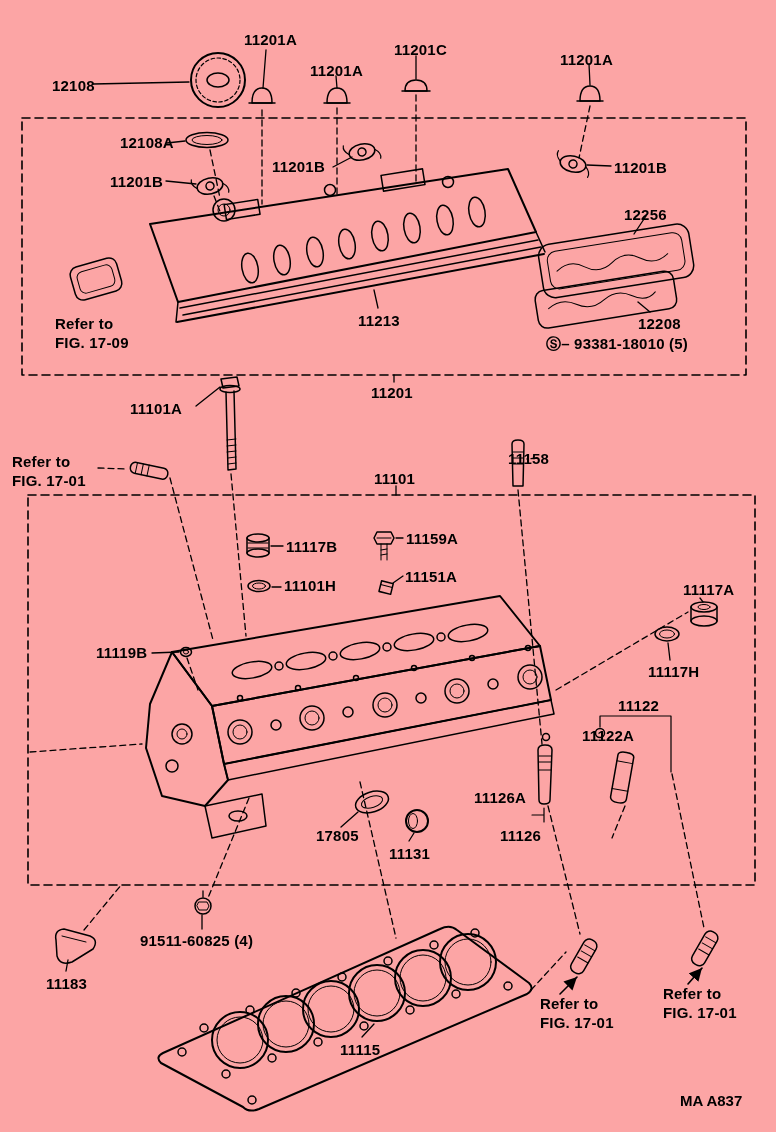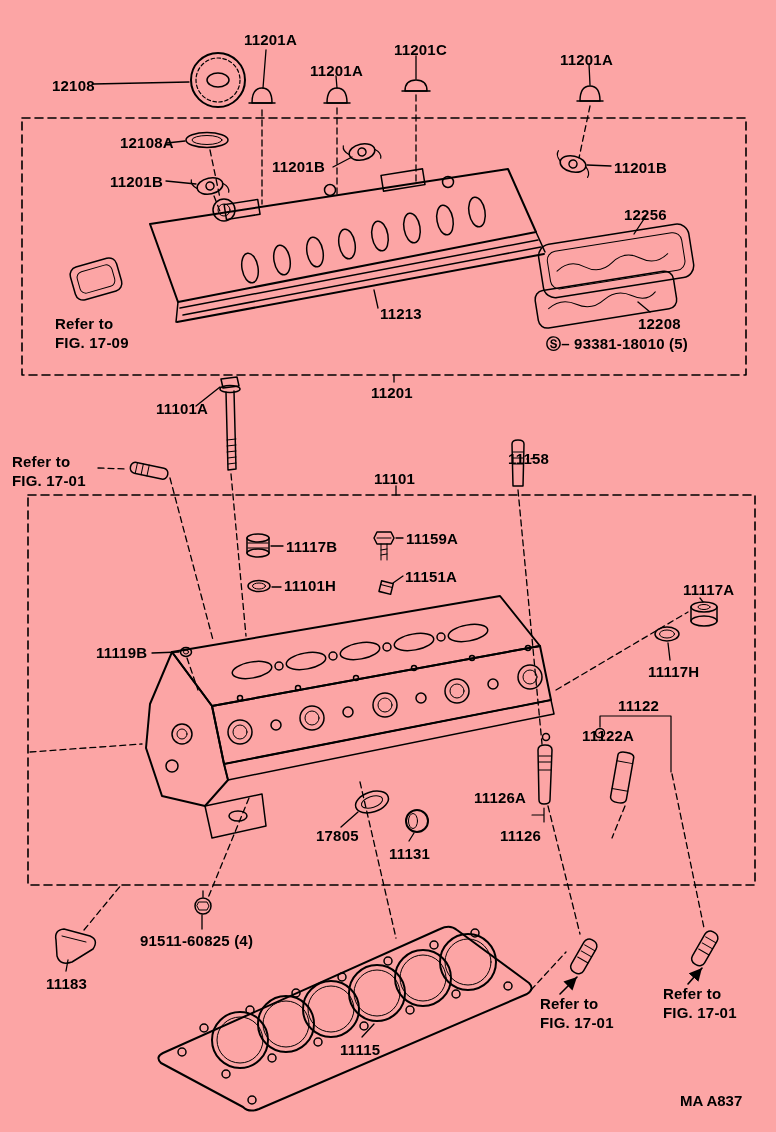--- a/index.html
+++ b/index.html
@@ -325,27 +325,27 @@
       <div class="part-label" style="left: 244px; top: 30px;">11201A</div>
       <div class="part-label" style="left: 394px; top: 40px;">11201C</div>
       <div class="part-label" style="left: 560px; top: 50px;">11201A</div>
       <div class="part-label" style="left: 310px; top: 61px;">11201A</div>
       <div class="part-label" style="left: 52px; top: 76px;">12108</div>
       <div class="part-label" style="left: 120px; top: 133px;">12108A</div>
       <div class="part-label" style="left: 272px; top: 157px;">11201B</div>
       <div class="part-label" style="left: 110px; top: 172px;">11201B</div>
       <div class="part-label" style="left: 614px; top: 158px;">11201B</div>
       <div class="part-label" style="left: 624px; top: 205px;">12256</div>
-      <div class="part-label" style="left: 358px; top: 304px; margin-left: 22px;">11213</div>
+      <div class="part-label" style="left: 358px; top: 311px;">11213</div>
       <div class="part-label" style="left: 638px; top: 314px;">12208</div>
       <div class="part-label" style="left: 546px; top: 334px;">Ⓢ– 93381-18010 (5)</div>
       <div class="part-label" style="left: 55px; top: 314px;">Refer to
 FIG. 17-09</div>
       <div class="part-label" style="left: 371px; top: 383px;">11201</div>
-      <div class="part-label" style="left: 156px; top: 399px;">11101A</div>
+      <div class="part-label" style="left: 130px; top: 399px;">11101A</div>
       <div class="part-label" style="left: 12px; top: 452px;">Refer to
 FIG. 17-01</div>
       <div class="part-label" style="left: 508px; top: 449px;">11158</div>
       <div class="part-label" style="left: 374px; top: 469px;">11101</div>
       <div class="part-label" style="left: 286px; top: 537px;">11117B</div>
       <div class="part-label" style="left: 406px; top: 529px;">11159A</div>
       <div class="part-label" style="left: 284px; top: 576px;">11101H</div>
       <div class="part-label" style="left: 405px; top: 567px;">11151A</div>
       <div class="part-label" style="left: 683px; top: 580px;">11117A</div>
       <div class="part-label" style="left: 96px; top: 643px;">11119B</div>

